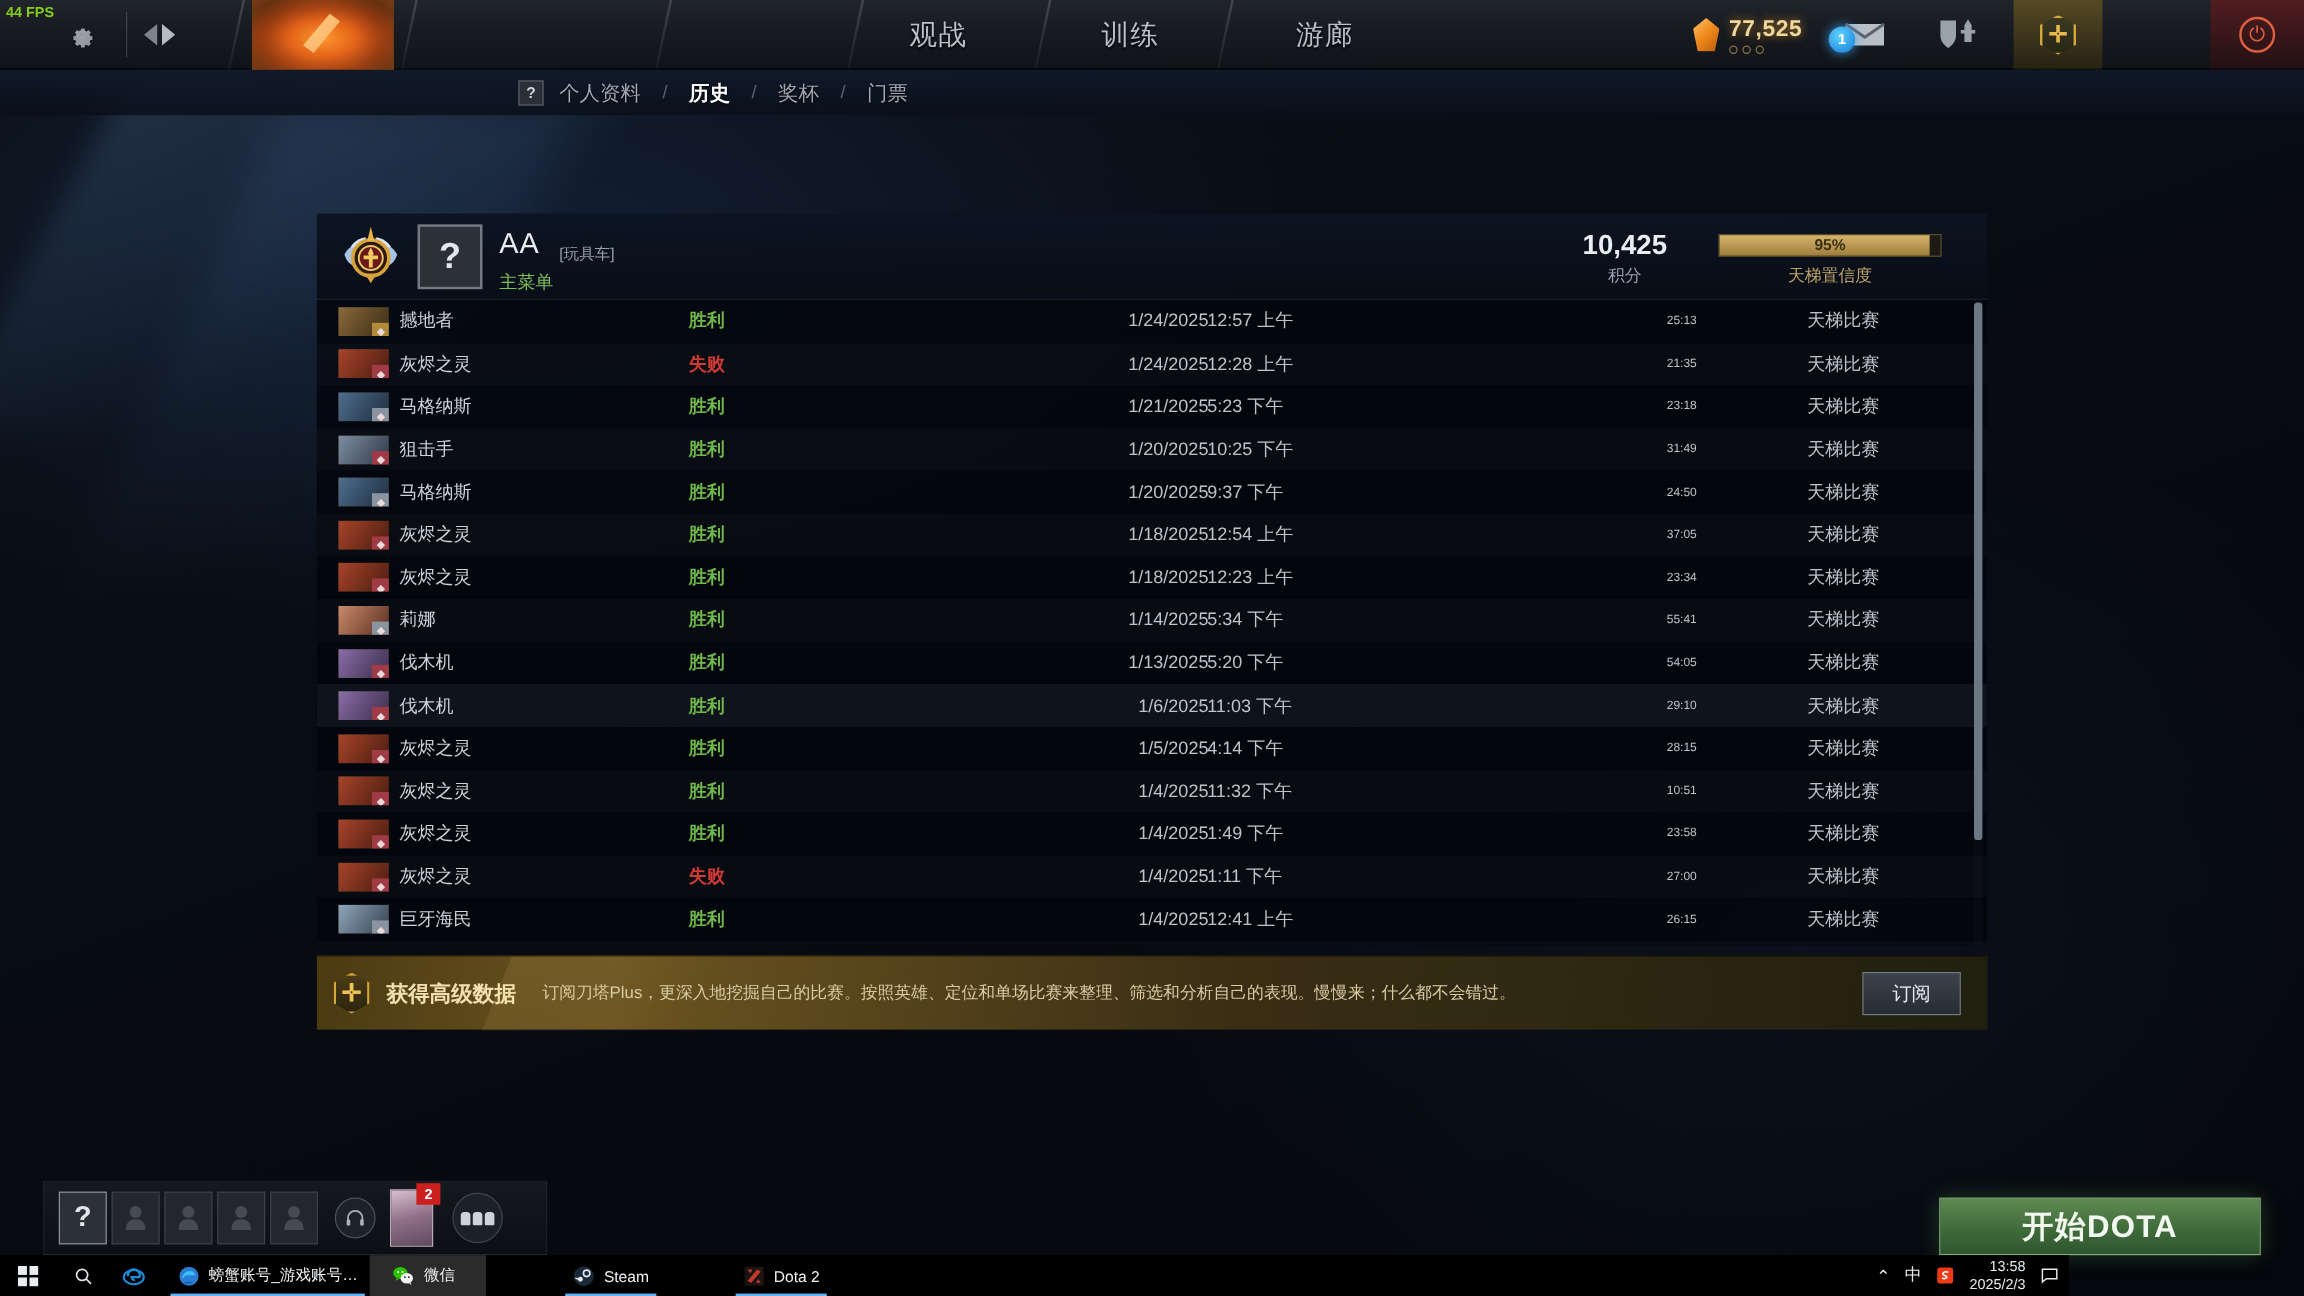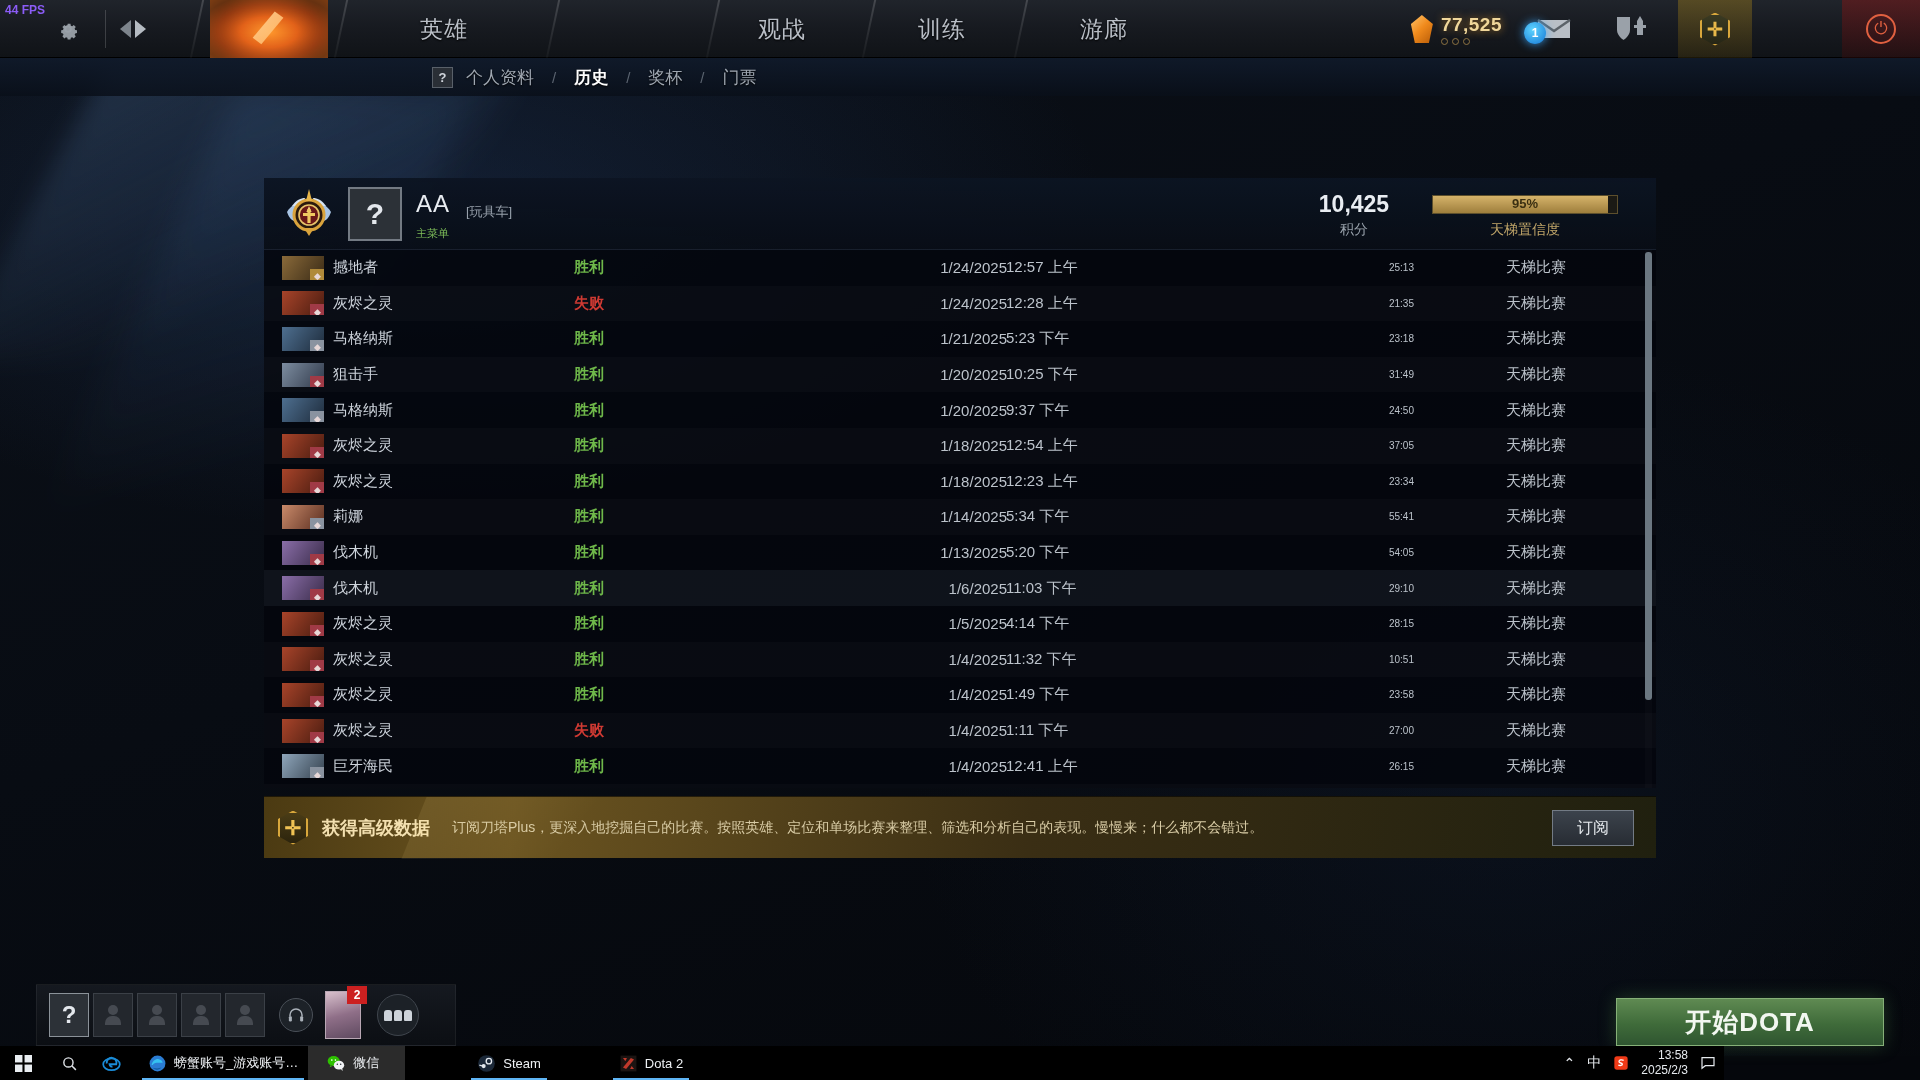--- a/index.html
+++ b/index.html
@@ -29,21 +29,21 @@
   }
   #bg-streak-b{
     left:120px; top:90px; width:240px; height:520px;
     background:linear-gradient(160deg, rgba(90,140,200,.13), rgba(0,0,0,0) 72%);
     transform:skewX(-24deg); filter:blur(16px);
   }
 
   
   #fps{
     position:absolute; left:5px; top:3px; z-index:60;
-    font-size:12px; font-weight:bold; color:#8b5cf6;
+    font-size:12px; font-weight:bold; color:#84cc16;
     font-family:"Liberation Sans", sans-serif;
   }
 
   
   #topbar{
     position:absolute; left:0; top:0; width:1920px; height:58px; z-index:40;
     background:linear-gradient(180deg,#20242b 0%,#171a20 48%,#101317 100%);
     border-bottom:1px solid #000;
     display:flex; align-items:center;
   }
@@ -182,21 +182,21 @@
   #player-name{
     position:absolute; left:152px; top:14px;
     font-size:24px; color:#e8ecf1; letter-spacing:1px; line-height:1;
   }
   #player-tag{
     position:absolute; left:202px; top:25px;
     font-size:13px; color:#97a0ab;
   }
   #player-status{
     position:absolute; left:152px; top:48px;
-    font-size:11px; color:#7fbf5a;
+    font-size:15px; color:#7fbf5a;
   }
 
   #tabs{
     position:absolute; left:404px; top:17px;
     height:36px; border-radius:18px;
     background:rgba(28,33,40,.9);
     display:flex; align-items:center; padding:3px;
   }
   .tab-pill{
     height:30px; padding:0 19px; border-radius:15px;
@@ -446,21 +446,20 @@
   <div id="topbar-divider"></div>
   <div id="nav-arrows">
     <div style="width:0;height:0;border-top:9px solid transparent;border-bottom:9px solid transparent;border-right:11px solid #7d848c;"></div>
     <div style="width:0;height:0;border-top:9px solid transparent;border-bottom:9px solid transparent;border-left:11px solid #b5bbc2;"></div>
   </div>
 
   <div id="dota-logo">
     <div id="dota-logo-inner"></div>
   </div>
 
-  <div class="nav-tab" style="left:356px;width:176px">英雄</div>
   <div class="nav-tab" style="left:700px;width:164px">观战</div>
   <div class="nav-tab" style="left:860px;width:164px">训练</div>
   <div class="nav-tab" style="left:1018px;width:172px">游廊</div>
 
   <div id="shard-box">
     <div id="shard-gem"></div>
     <div>
       <div id="shard-num">77,525</div>
       <div id="shard-dots">
         <div class="shard-dot"></div>

